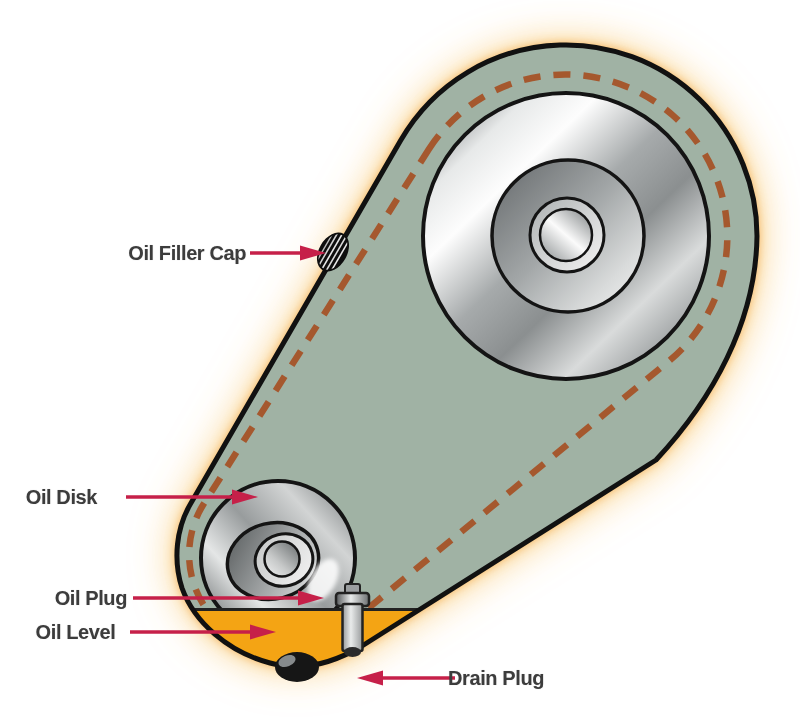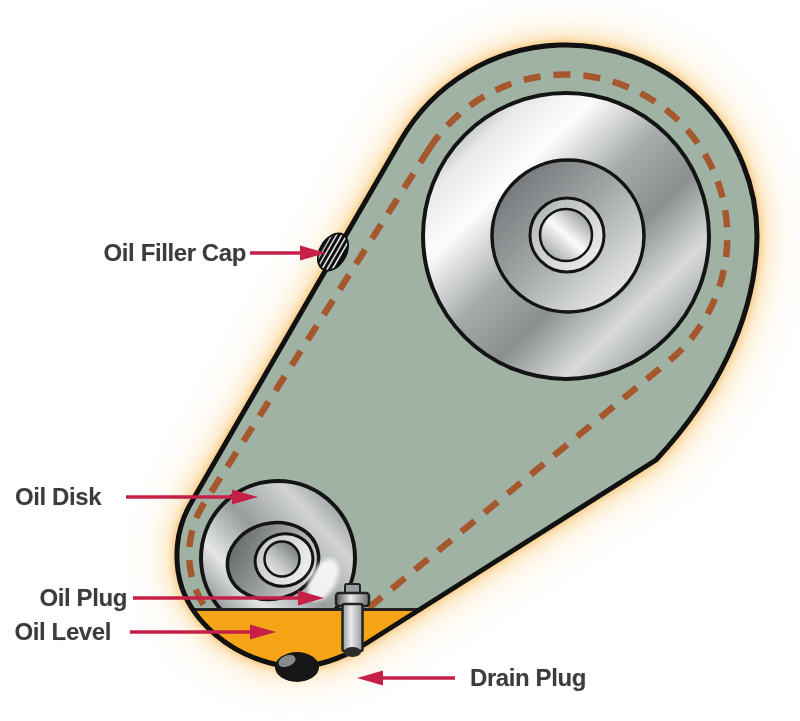--- a/index.html
+++ b/index.html
@@ -8,21 +8,21 @@
     width: 800px;
     height: 721px;
     overflow: hidden;
     background: #ffffff;
     font-family: "Liberation Sans", sans-serif;
   }
   #diagram-svg { position: absolute; left: 0; top: 0; }
   .label {
     position: absolute;
     font-weight: 700;
-    font-size: 24px;
+    font-size: 20px;
     line-height: 26px;
     letter-spacing: -0.4px;
     color: #3c3c3c;
     white-space: nowrap;
     text-shadow: 0 0 1px rgba(60,60,60,0.25);
   }
   .label.right { text-align: right; }
 </style>
 </head>
 <body>
@@ -168,16 +168,16 @@
       <polygon points="357,678 383,670.5 383,685.5" fill="#c62049"></polygon>
     </g>
   </svg>
 
   <div class="label right" style="left:100px; top:240px; width:146px;">Oil Filler Cap</div>
 
   <div class="label right" style="left:15px; top:484px; width:82px;">Oil Disk</div>
 
   <div class="label right" style="left:12px; top:585px; width:115px;">Oil Plug</div>
 
-  <div class="label right" style="left:0; top:619px; width:111px;">Oil Level</div>
+  <div class="label right" style="left:20px; top:619px; width:111px;text-align:center;">Oil Level</div>
 
-  <div class="label" style="left:470px; top:665px;">Drain Plug</div>
+  <div class="label" style="left:448px; top:665px;">Drain Plug</div>
 </div>
 
 </body></html>

